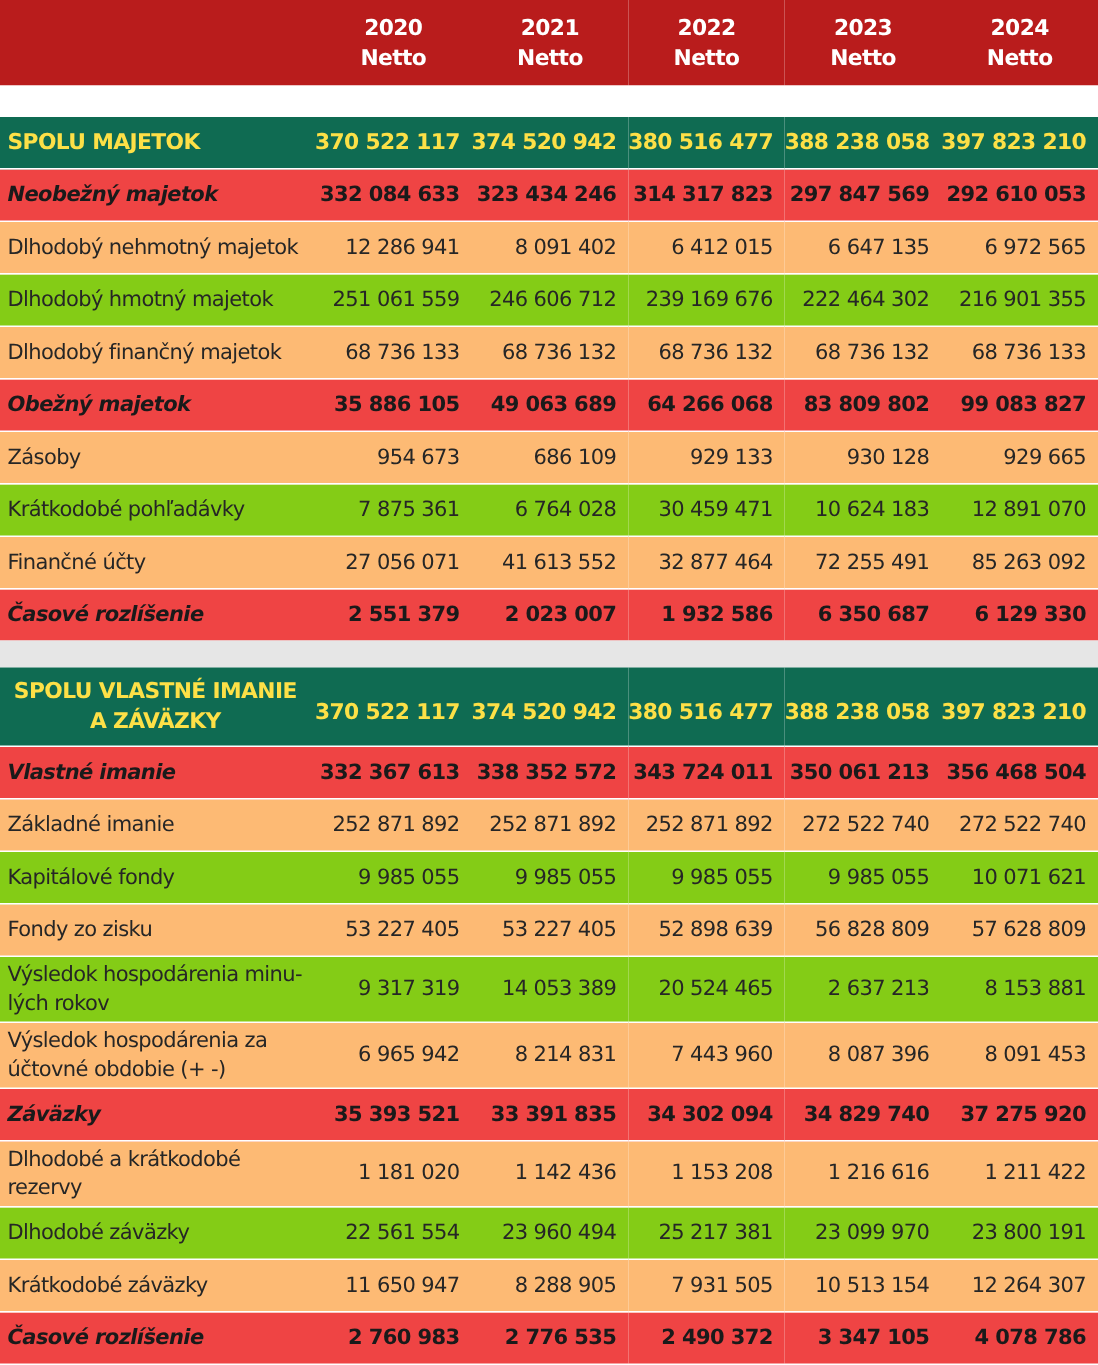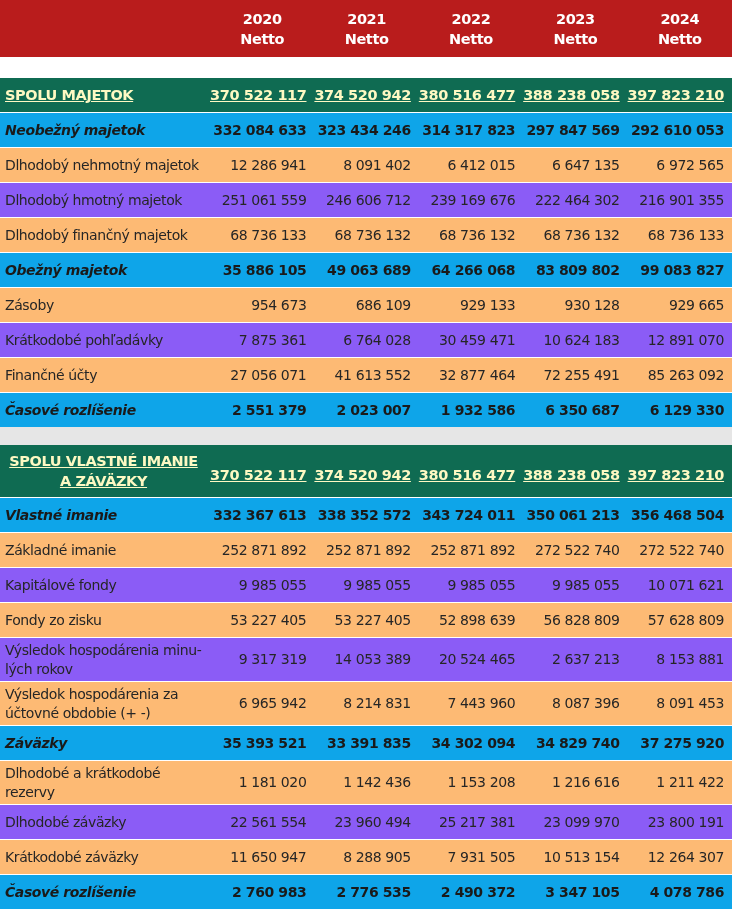--- a/index.html
+++ b/index.html
@@ -46,44 +46,43 @@
   }
   tr.head-row th .yr { display: block; }
   tr.head-row th .nt { display: block; }
   
   tr.spacer-white td { height: 18px; background: #ffffff; padding: 0; }
   tr.spacer-grey td { height: 18px; background: #e6e6e6; padding: 0; }
   tr.spacer-gap td { height: 3px; background: #ffffff; padding: 0; }
   
   tr.total td {
     background: #0f6b52;
-    color: #fef9c3;
+    color: #fde047;
     font-weight: bold;
     font-size: 14.5px;
-    text-decoration: underline;
   }
   tr.total.single td { height: 34px; }
   tr.total.double td { height: 44px; line-height: 20px; text-align: center; }
   tr.total td.num { padding-top: 8px; }
   tr.total.single td.num { padding-top: 0; }
   
   tr.sub td {
     font-weight: bold;
     height: 34px;
-    background: #0ea5e9;
+    background: #ef4444;
   }
   tr.sub td.label { font-style: italic; }
   
   tr.item td {
     height: 34px;
     font-weight: normal;
   }
   tr.item.tall td { height: 43px; line-height: 19px; }
   tr.item.grey td { background: #fdba74; }
-  tr.item.white td { background: #8b5cf6; margin-left: 12px; }
+  tr.item.white td { background: #84cc16; margin-left: 12px; }
   tr.item td.label { color: #262626; }
   tr.item td.num { color: #262626; }
   tr + tr.item td, tr + tr.sub td { border-top: 1px solid #ffffff; }
 </style>
 </head>
 <body>
 
 <table class="bs">
   <colgroup>
     <col class="c-label">

